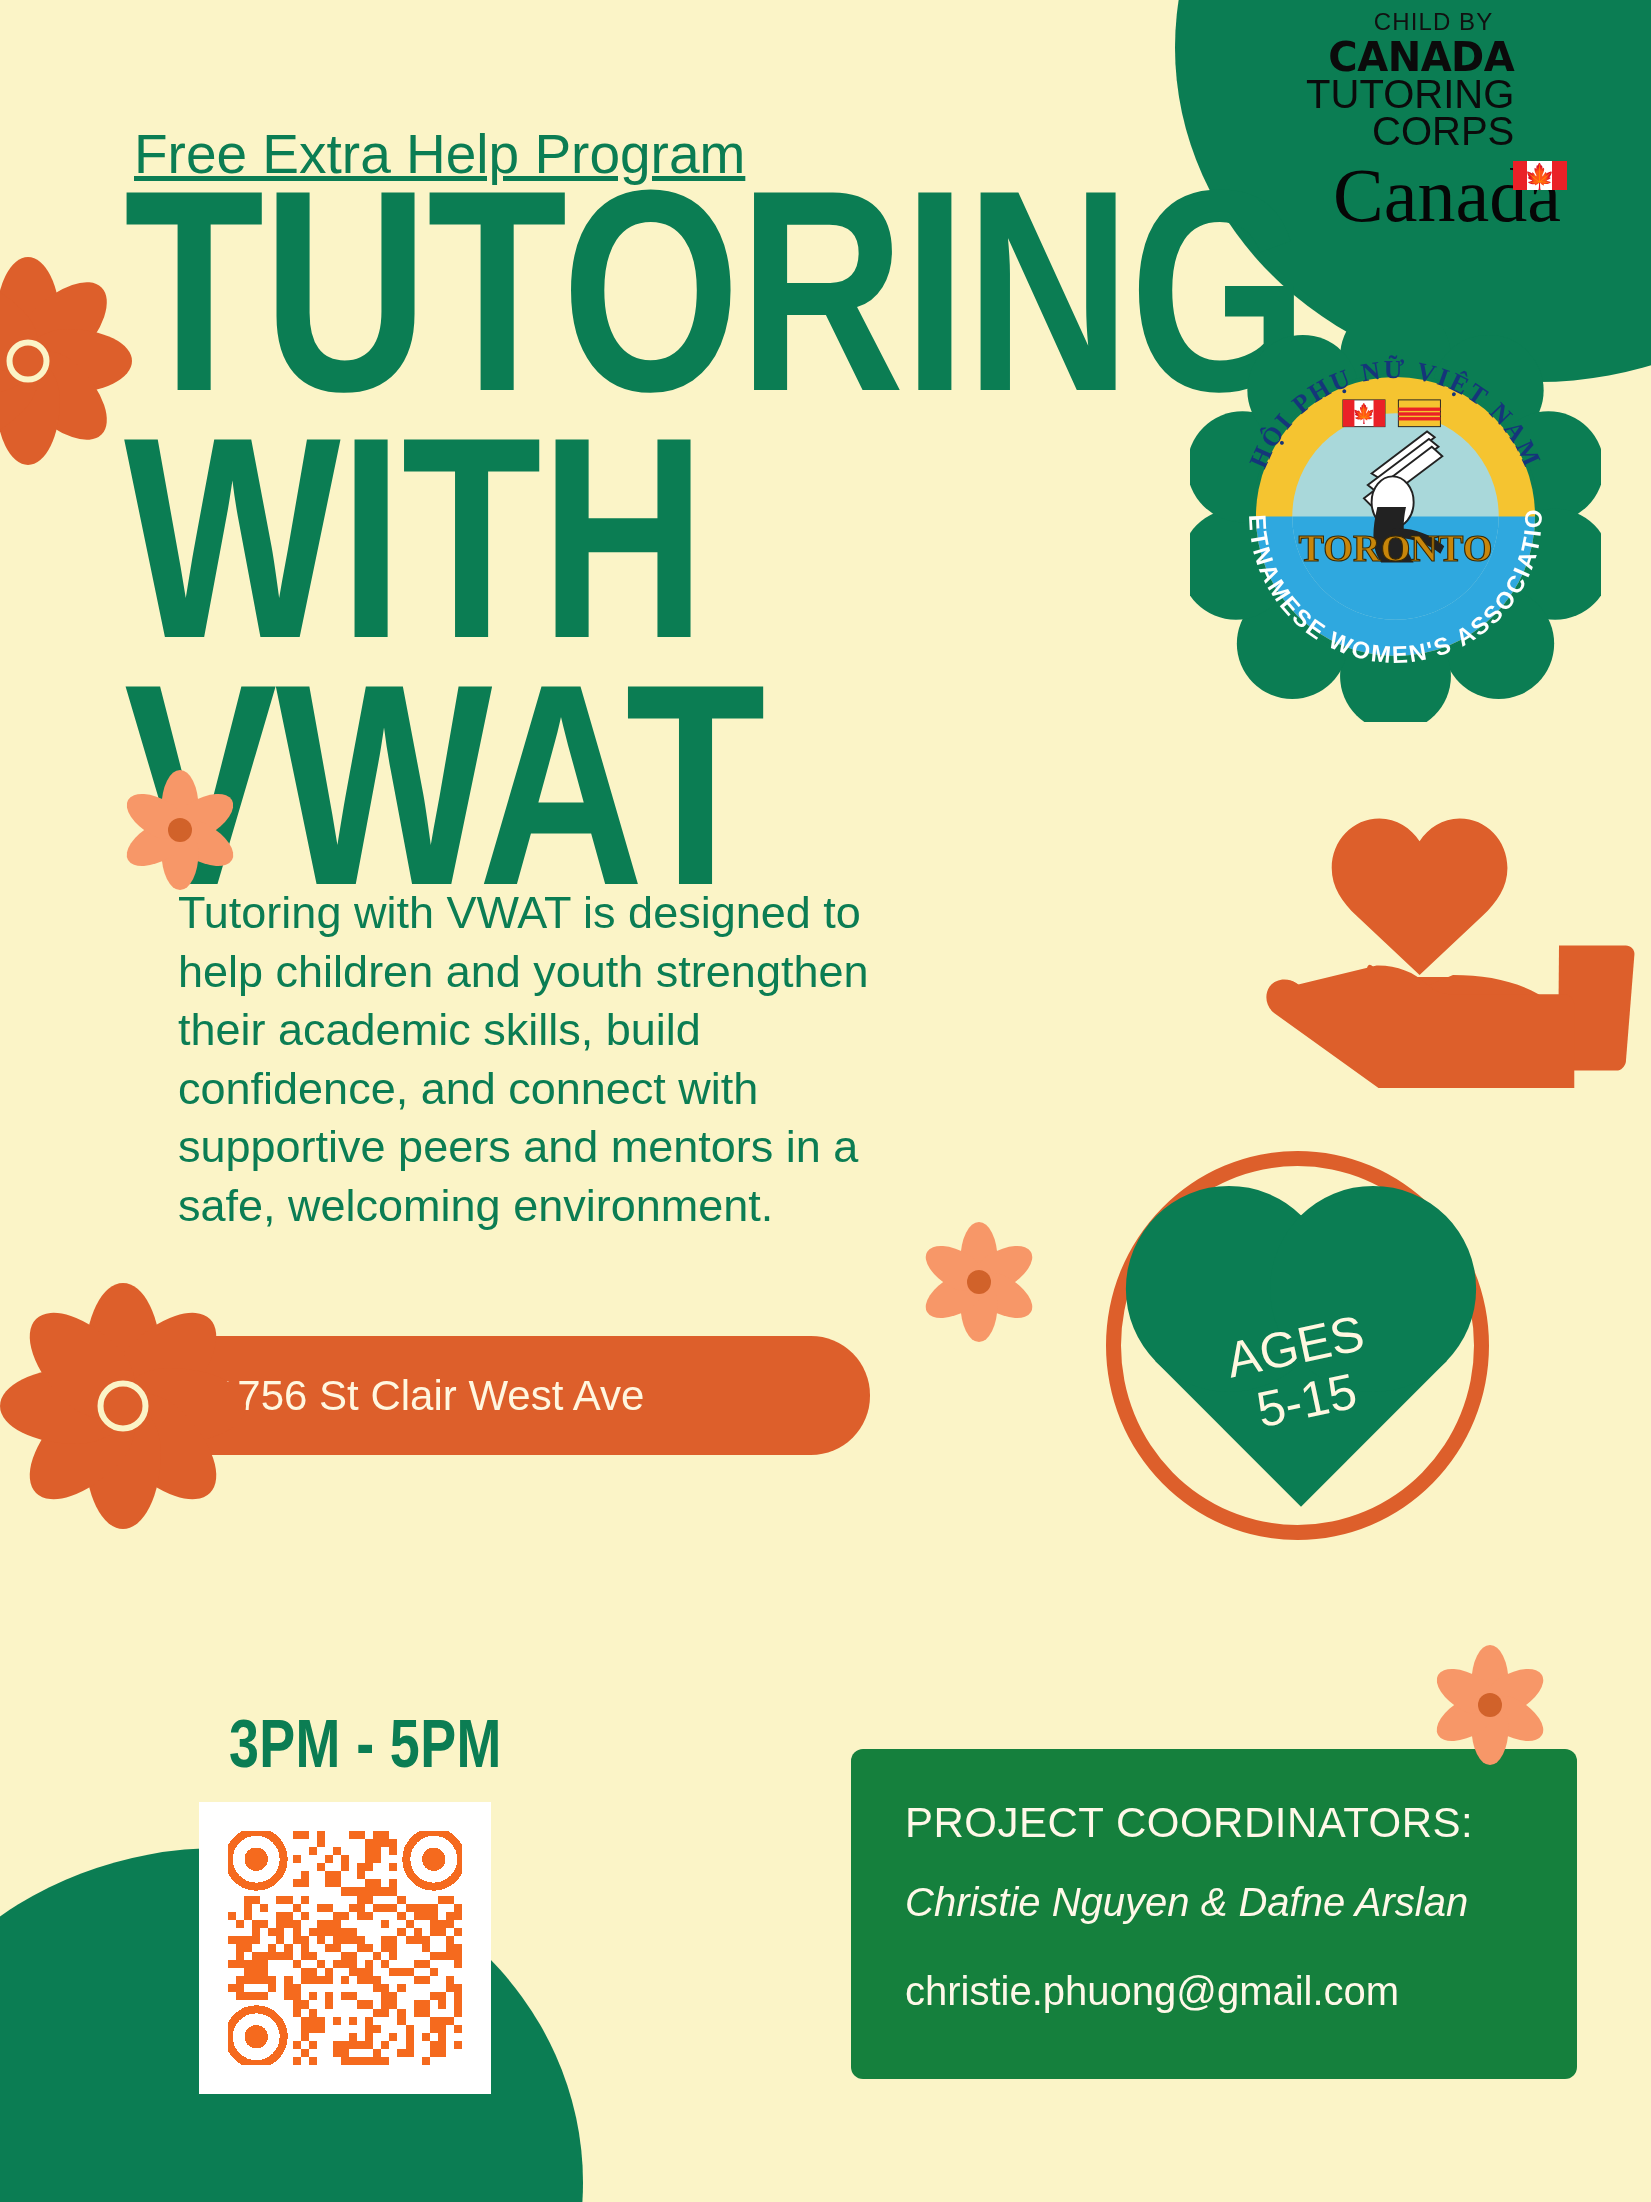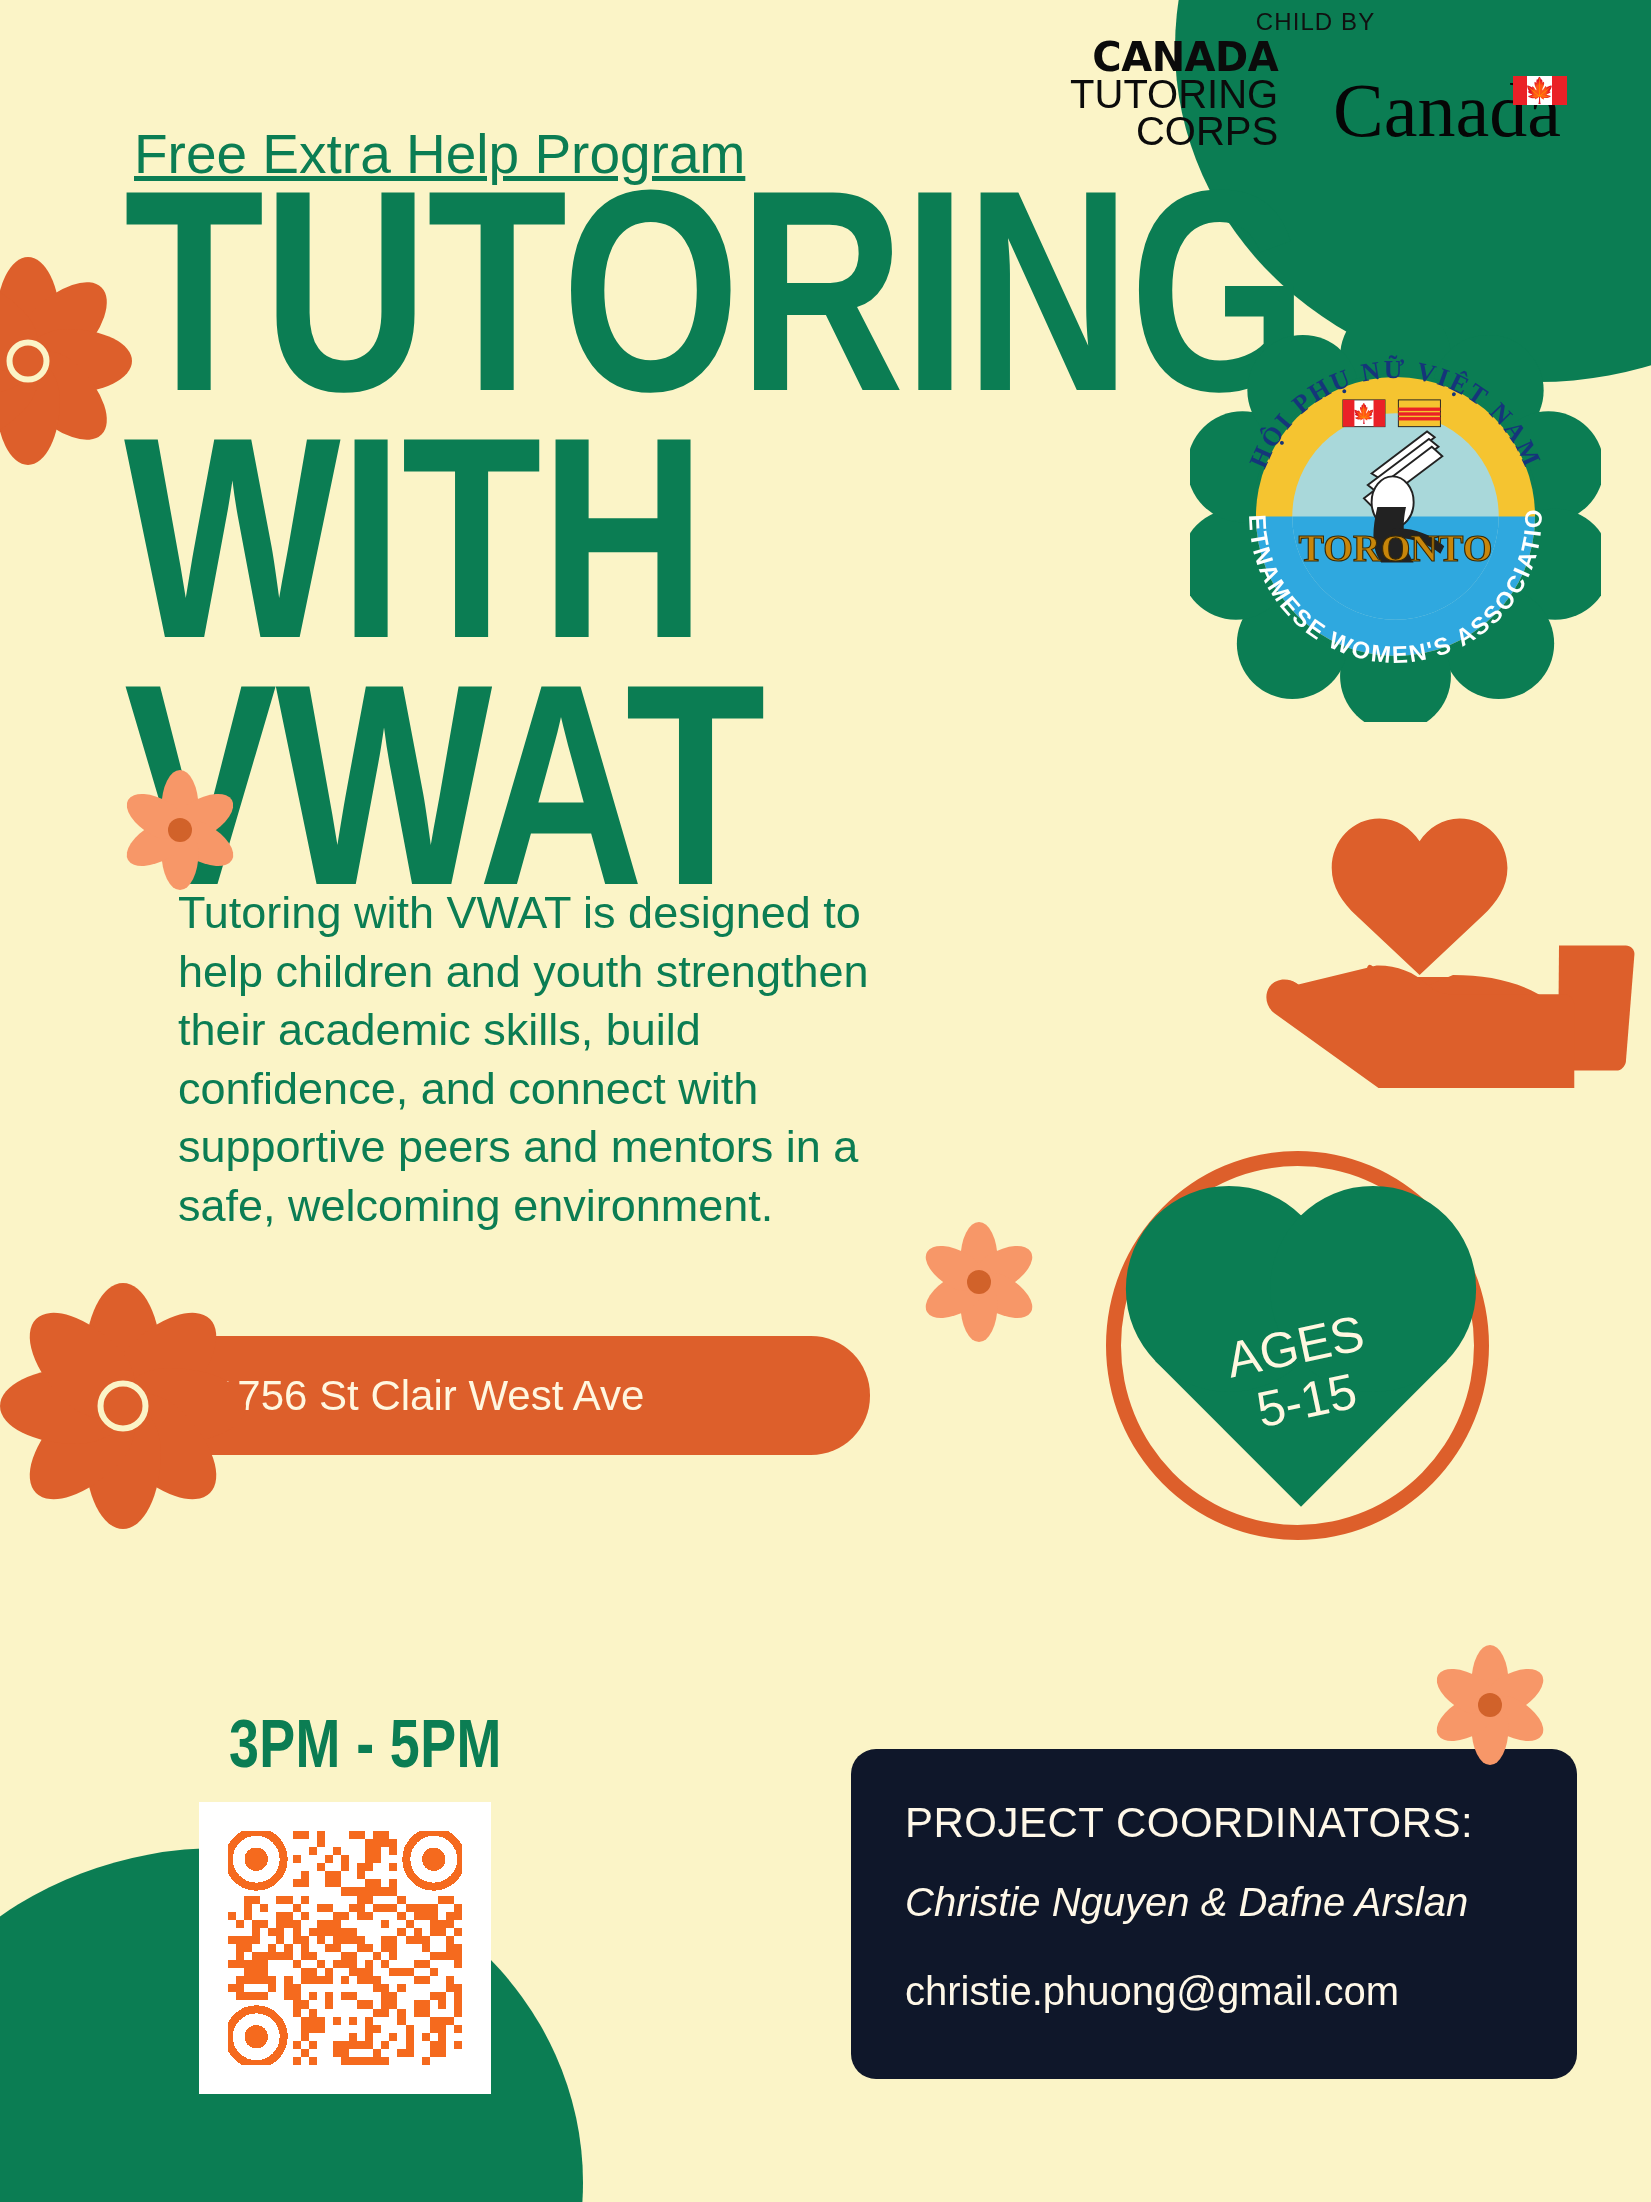--- a/index.html
+++ b/index.html
@@ -32,21 +32,21 @@
   }
   .flower .core { position:absolute; left:50%; top:50%; border-radius:50%; transform:translate(-50%,-50%); }
 
   
   .canada-logo {
     position:absolute; top:7.6px; right:91px;
     display:flex; flex-direction:column; align-items:center;
     z-index:30;
   }
   .funded-by { font-size:24px; letter-spacing:1.1px; color:#111; font-weight:400; margin-bottom:3.8px;}
-  .logo-row { display:flex; align-items:flex-start; gap:0; }
+  .logo-row { display:flex; align-items:flex-start; gap:0;flex-direction:column; }
   .csc-block { text-align:right; line-height:0.92; padding-right:25px; }
   .csc-canada { font-size:40px; font-weight:900; letter-spacing:-0.5px; color:#0b0b0b; font-family:"DejaVu Sans", sans-serif; }
   .csc-service, .csc-corps { font-size:40px; font-weight:400; letter-spacing:0px; color:#0b0b0b; }
   .logo-div { width:2.9px; background:#111; margin:5.7px 0 1.9px 0; }
   .canada-word {
     padding-left:27px; position:relative;
     font-family:"Liberation Serif", serif;
     font-size:76px; line-height:1; color:#060606; align-self:flex-end;
     padding-bottom:1.9px;
   }
@@ -125,21 +125,21 @@
   }
   .signup {
     position:absolute; left:526px; top:1835px;
     color:#0B7D53; font-weight:700; font-size:52px; line-height:1.18;
     letter-spacing:0px;
   }
 
   
   .coord {
     position:absolute; left:851px; top:1749px; width:726px; height:330px;
-    background:#0f172a; border-radius:25px; padding:50px 54px;
+    background:#15803d; border-radius:12px; padding:50px 54px;
     color:#FFF8E8;
   }
   .coord-title { font-size:42px; letter-spacing:0.5px; margin-bottom:32.5px; }
   .coord-names { font-size:40px; font-style:italic; margin-bottom:44px; }
   .coord-email { font-size:40px; }
 </style>
 </head>
 <body>
 
 <div class="poster">

